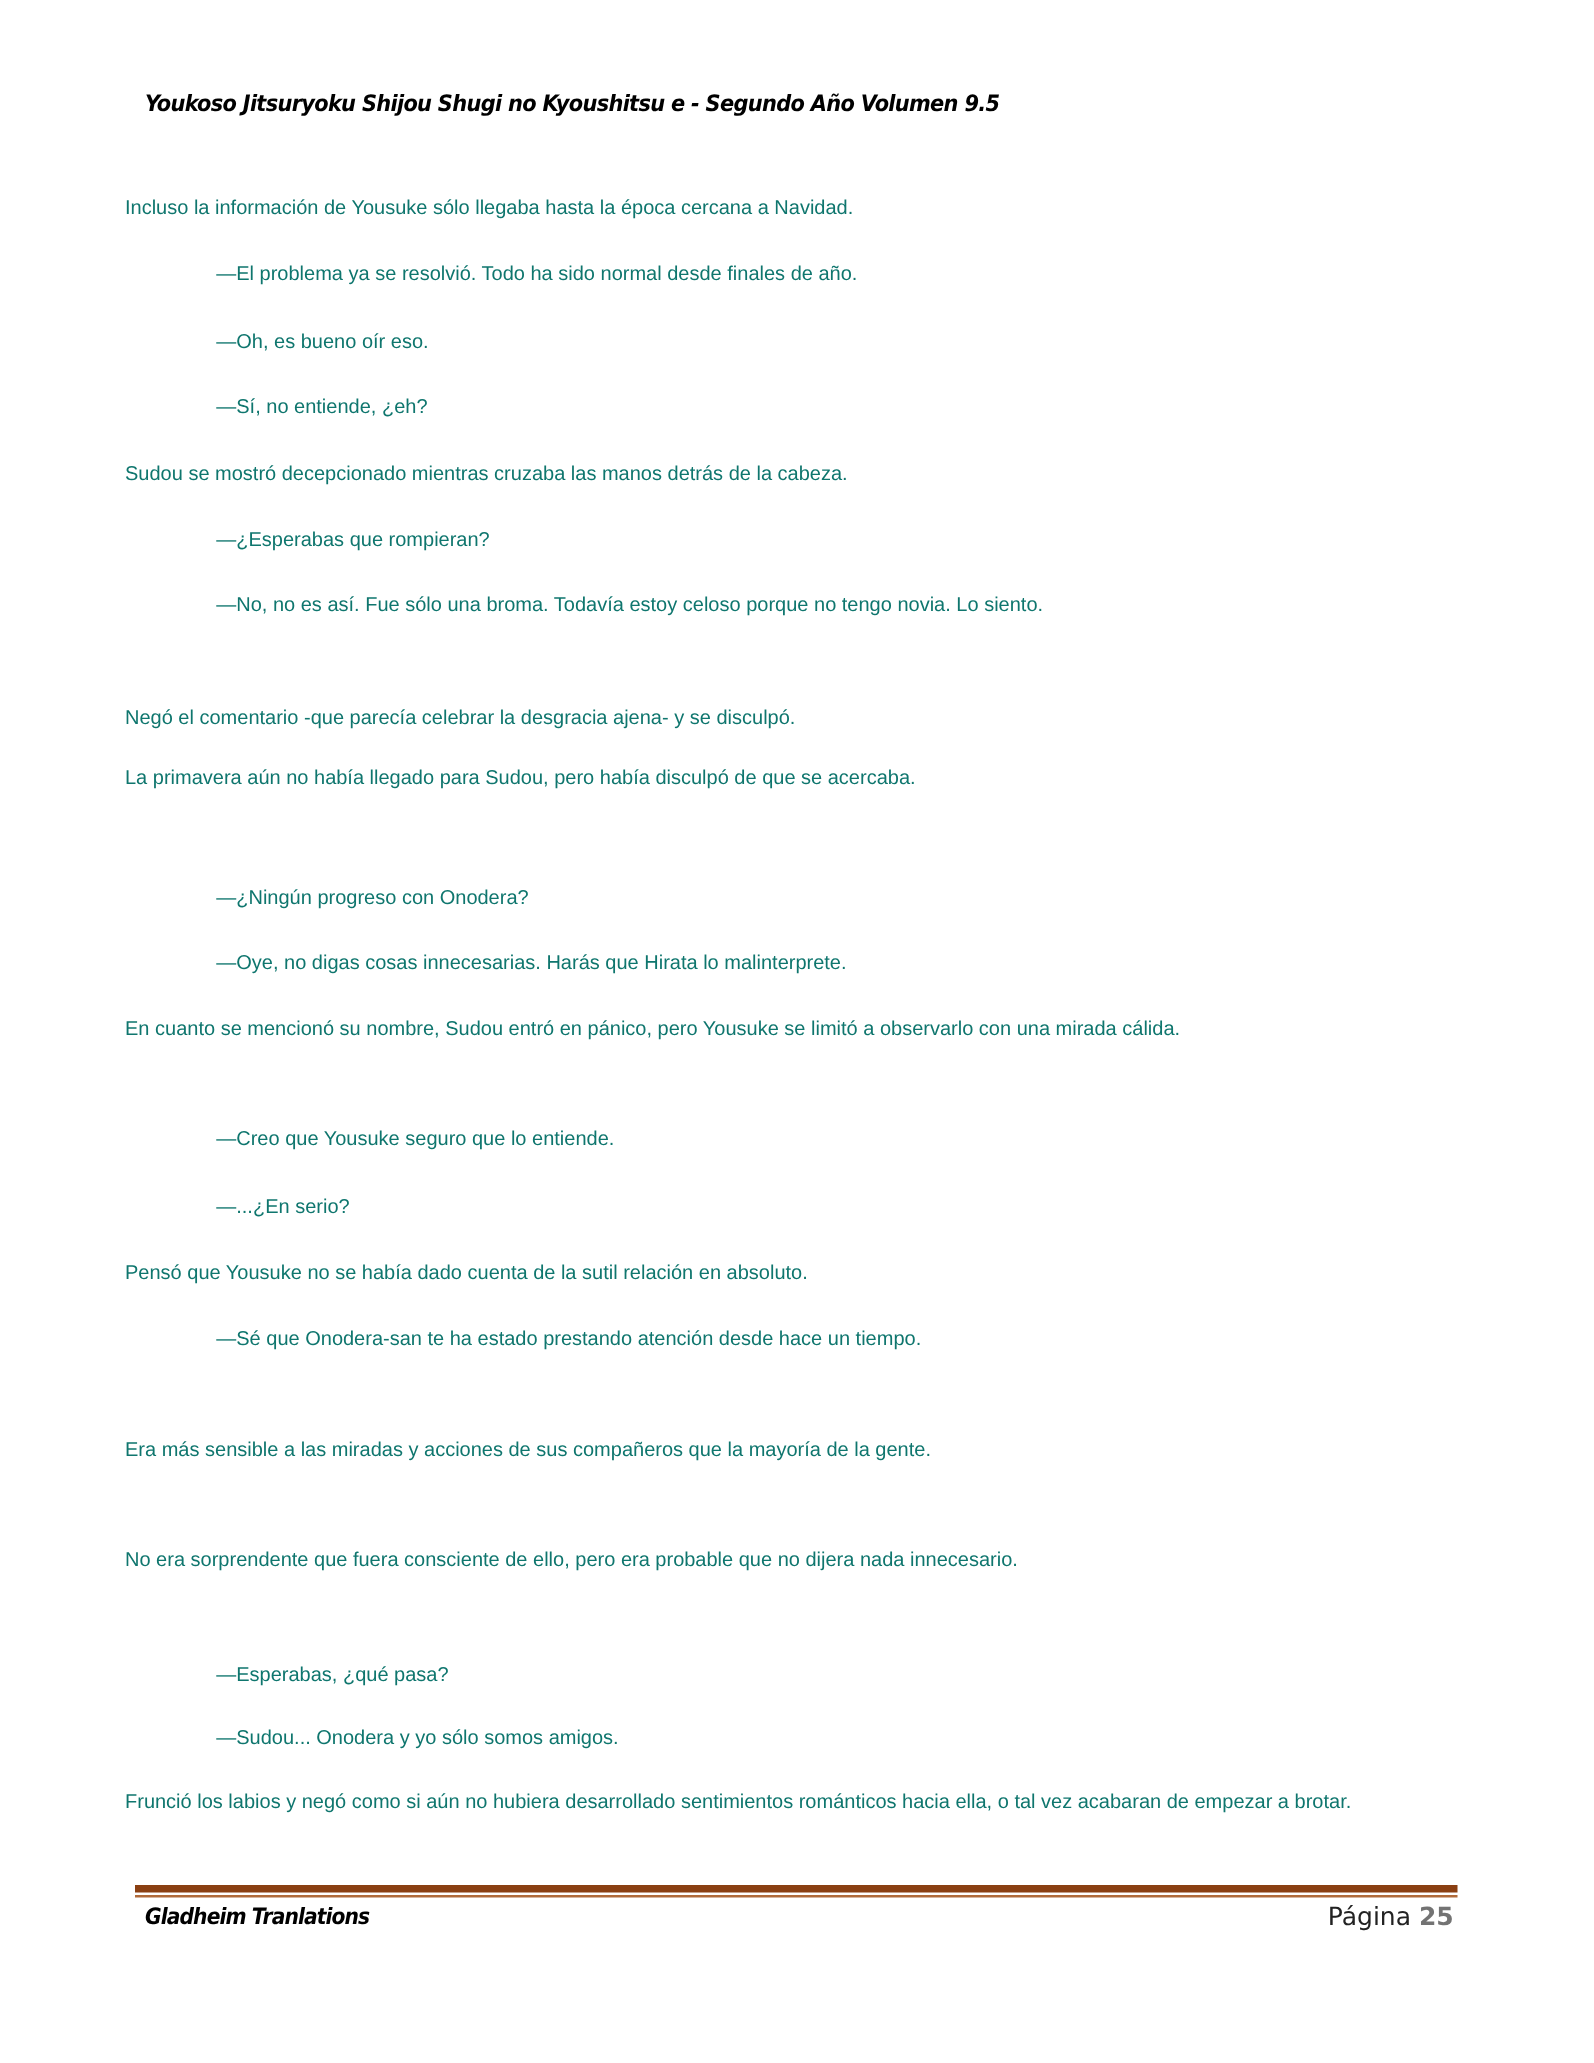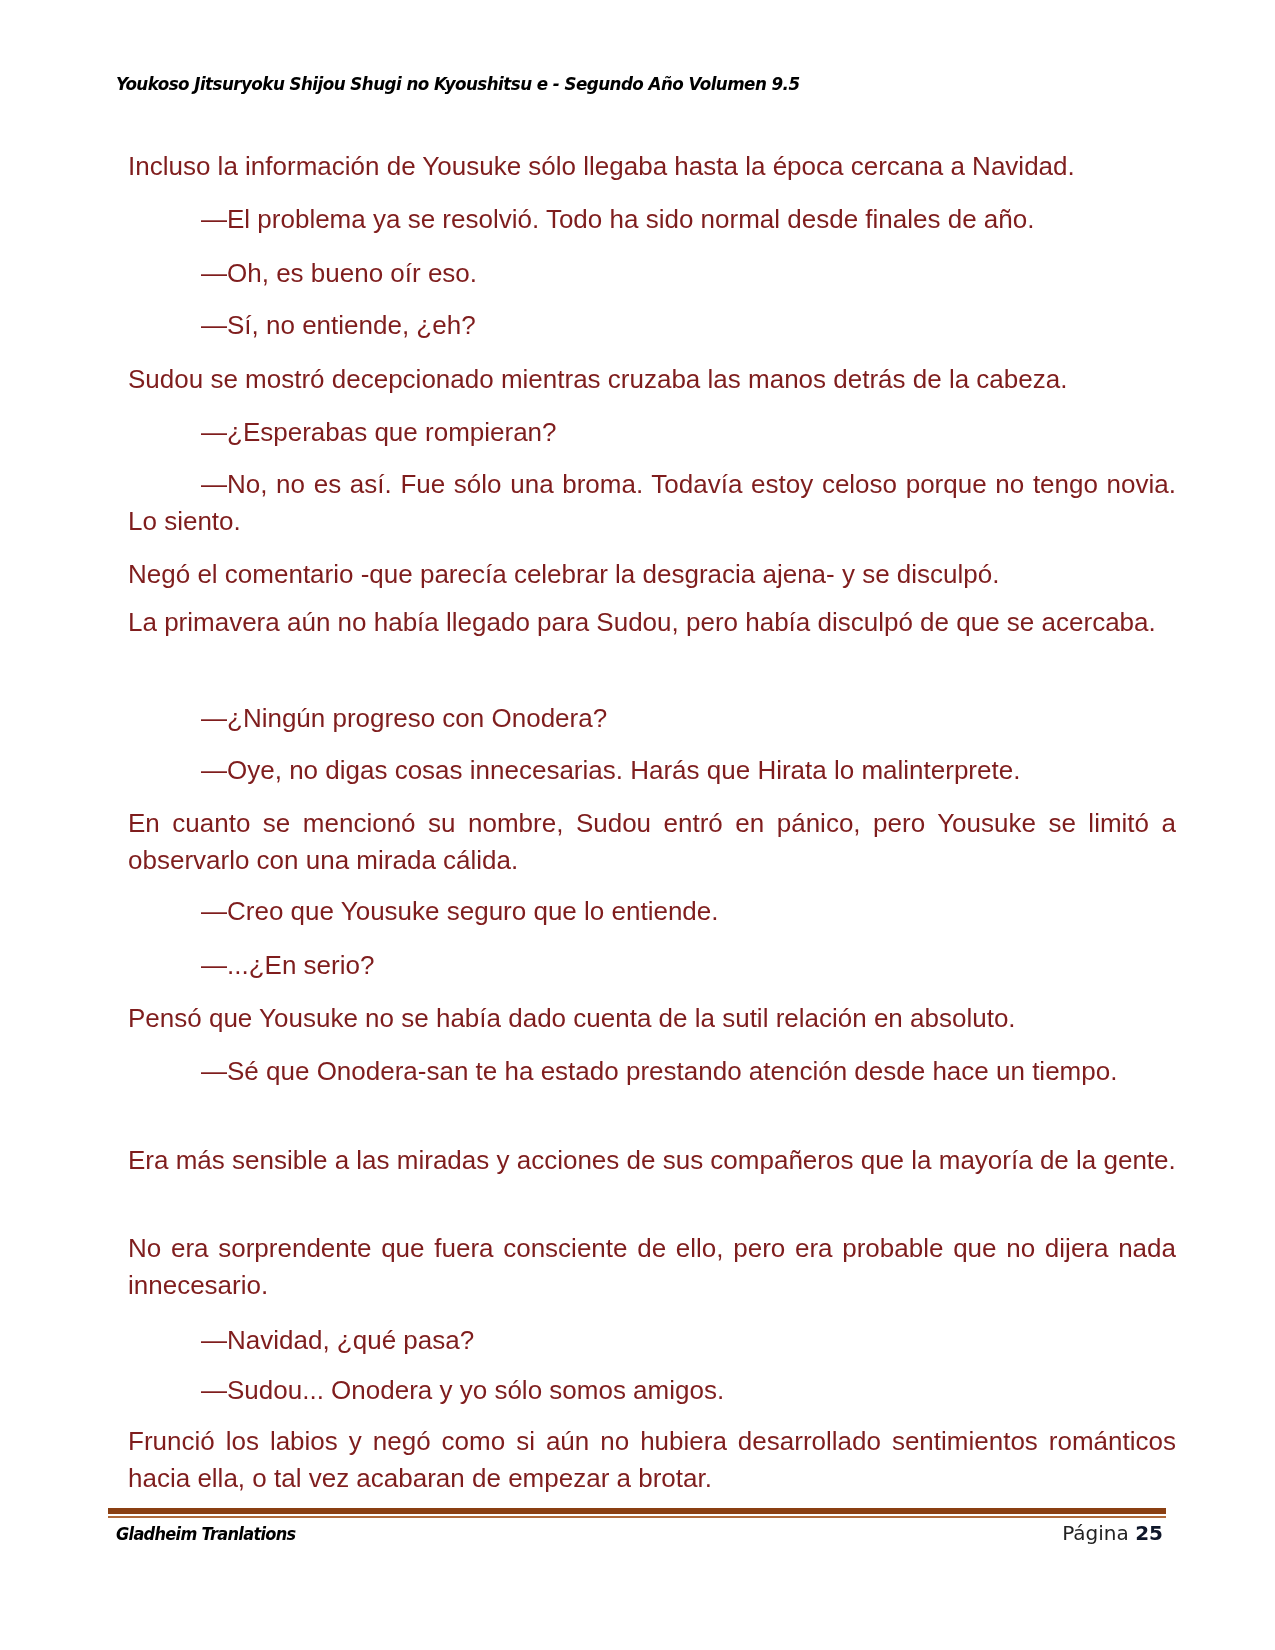--- a/index.html
+++ b/index.html
@@ -4,23 +4,23 @@
 <style>
   html, body { margin: 0; padding: 0; background: #ffffff; }
   body { width: 1275px; height: 1650px; position: relative; overflow: hidden; }
   .page-header {
     position: absolute; left: 116px; top: 73px;
     font-family: "DejaVu Sans", sans-serif; font-weight: bold; font-style: italic;
     font-size: 18px; letter-spacing: -0.6px; color: #000; white-space: nowrap;
     transform: scaleX(0.93); transform-origin: left top;
   }
   .para {
-    position: absolute; left: 128px; width: 1048px;
-    font-family: "Liberation Sans", sans-serif; font-size: 26px; line-height: 37px;
-    color: #7f1d1d; text-align: justify; margin: 0;
+    position: absolute; left: 100px; width: 1048px;
+    font-family: "Liberation Sans", sans-serif; font-size: 16px; line-height: 37px;
+    color: #0f766e; text-align: justify; margin: 0;
   }
   .para.indent { text-indent: 73px; }
   .para.single { text-align: left; }
   .footer-rule-thick {
     position: absolute; left: 108px; top: 1508px; width: 1058px; height: 6px;
     background: #8a3f12;
   }
   .footer-rule-thin {
     position: absolute; left: 108px; top: 1516px; width: 1058px; height: 2px;
     background: #b06a3a;
@@ -28,21 +28,21 @@
   .footer-left {
     position: absolute; left: 116px; top: 1523px;
     font-family: "DejaVu Sans", sans-serif; font-weight: bold; font-style: italic;
     font-size: 18px; letter-spacing: -0.8px; color: #000; white-space: nowrap;
     transform: scaleX(0.9); transform-origin: left top;
   }
   .footer-right {
     position: absolute; right: 112px; top: 1521px;
     font-family: "DejaVu Sans", sans-serif; font-size: 20px; color: #222; white-space: nowrap;
   }
-  .footer-right .num { font-weight: bold; color: #0f172a; }
+  .footer-right .num { font-weight: bold; color: #737373; }
 </style>
 </head>
 <body>
 
 <div class="page-header">Youkoso Jitsuryoku Shijou Shugi no Kyoushitsu e - Segundo Año Volumen 9.5</div>
 
 <p class="para single" style="top:148px">Incluso la información de Yousuke sólo llegaba hasta la época cercana a Navidad.</p>
 <p class="para indent single" style="top:201px">—El problema ya se resolvió. Todo ha sido normal desde finales de año.</p>
 <p class="para indent single" style="top:255px">—Oh, es bueno oír eso.</p>
 <p class="para indent single" style="top:307px">—Sí, no entiende, ¿eh?</p>
@@ -53,21 +53,21 @@
 <p class="para" style="top:604px">La primavera aún no había llegado para Sudou, pero había disculpó de que se acercaba.</p>
 <p class="para indent single" style="top:700px">—¿Ningún progreso con Onodera?</p>
 <p class="para indent single" style="top:752px">—Oye, no digas cosas innecesarias. Harás que Hirata lo malinterprete.</p>
 <p class="para" style="top:805px">En cuanto se mencionó su nombre, Sudou entró en pánico, pero Yousuke se limitó a observarlo con una mirada cálida.</p>
 <p class="para indent single" style="top:893px">—Creo que Yousuke seguro que lo entiende.</p>
 <p class="para indent single" style="top:947px">—...¿En serio?</p>
 <p class="para single" style="top:1000px">Pensó que Yousuke no se había dado cuenta de la sutil relación en absoluto.</p>
 <p class="para indent" style="top:1053px">—Sé que Onodera-san te ha estado prestando atención desde hace un tiempo.</p>
 <p class="para" style="top:1142px">Era más sensible a las miradas y acciones de sus compañeros que la mayoría de la gente.</p>
 <p class="para" style="top:1230px">No era sorprendente que fuera consciente de ello, pero era probable que no dijera nada innecesario.</p>
-<p class="para indent single" style="top:1322px">—Navidad, ¿qué pasa?</p>
+<p class="para indent single" style="top:1322px">—Esperabas, ¿qué pasa?</p>
 <p class="para indent single" style="top:1372px">—Sudou... Onodera y yo sólo somos amigos.</p>
 <p class="para" style="top:1423px">Frunció los labios y negó como si aún no hubiera desarrollado sentimientos románticos hacia ella, o tal vez acabaran de empezar a brotar.</p>
 
 <div class="footer-rule-thick"></div>
 <div class="footer-rule-thin"></div>
 
 <div class="footer-left">Gladheim Tranlations</div>
 <div class="footer-right">
   <span>Página</span>
   <span class="num">25</span>

